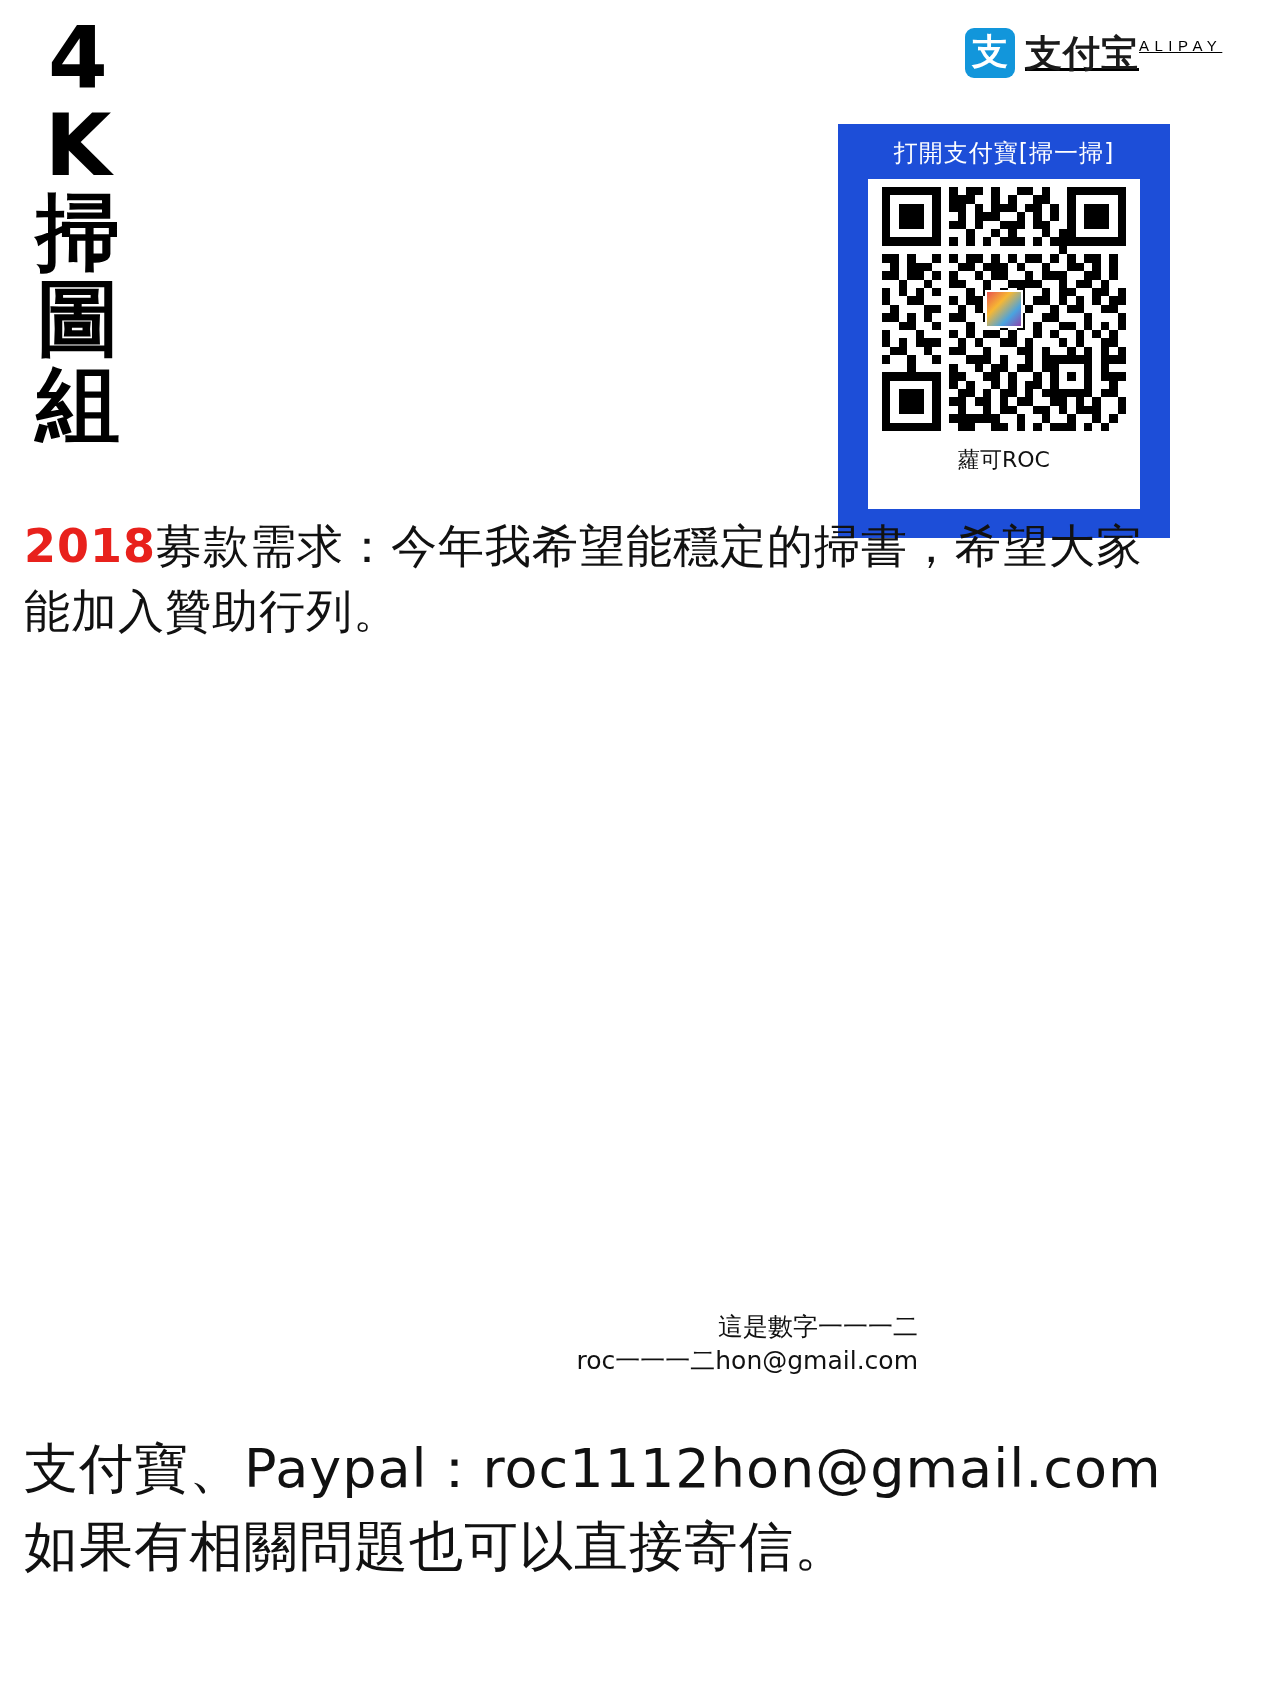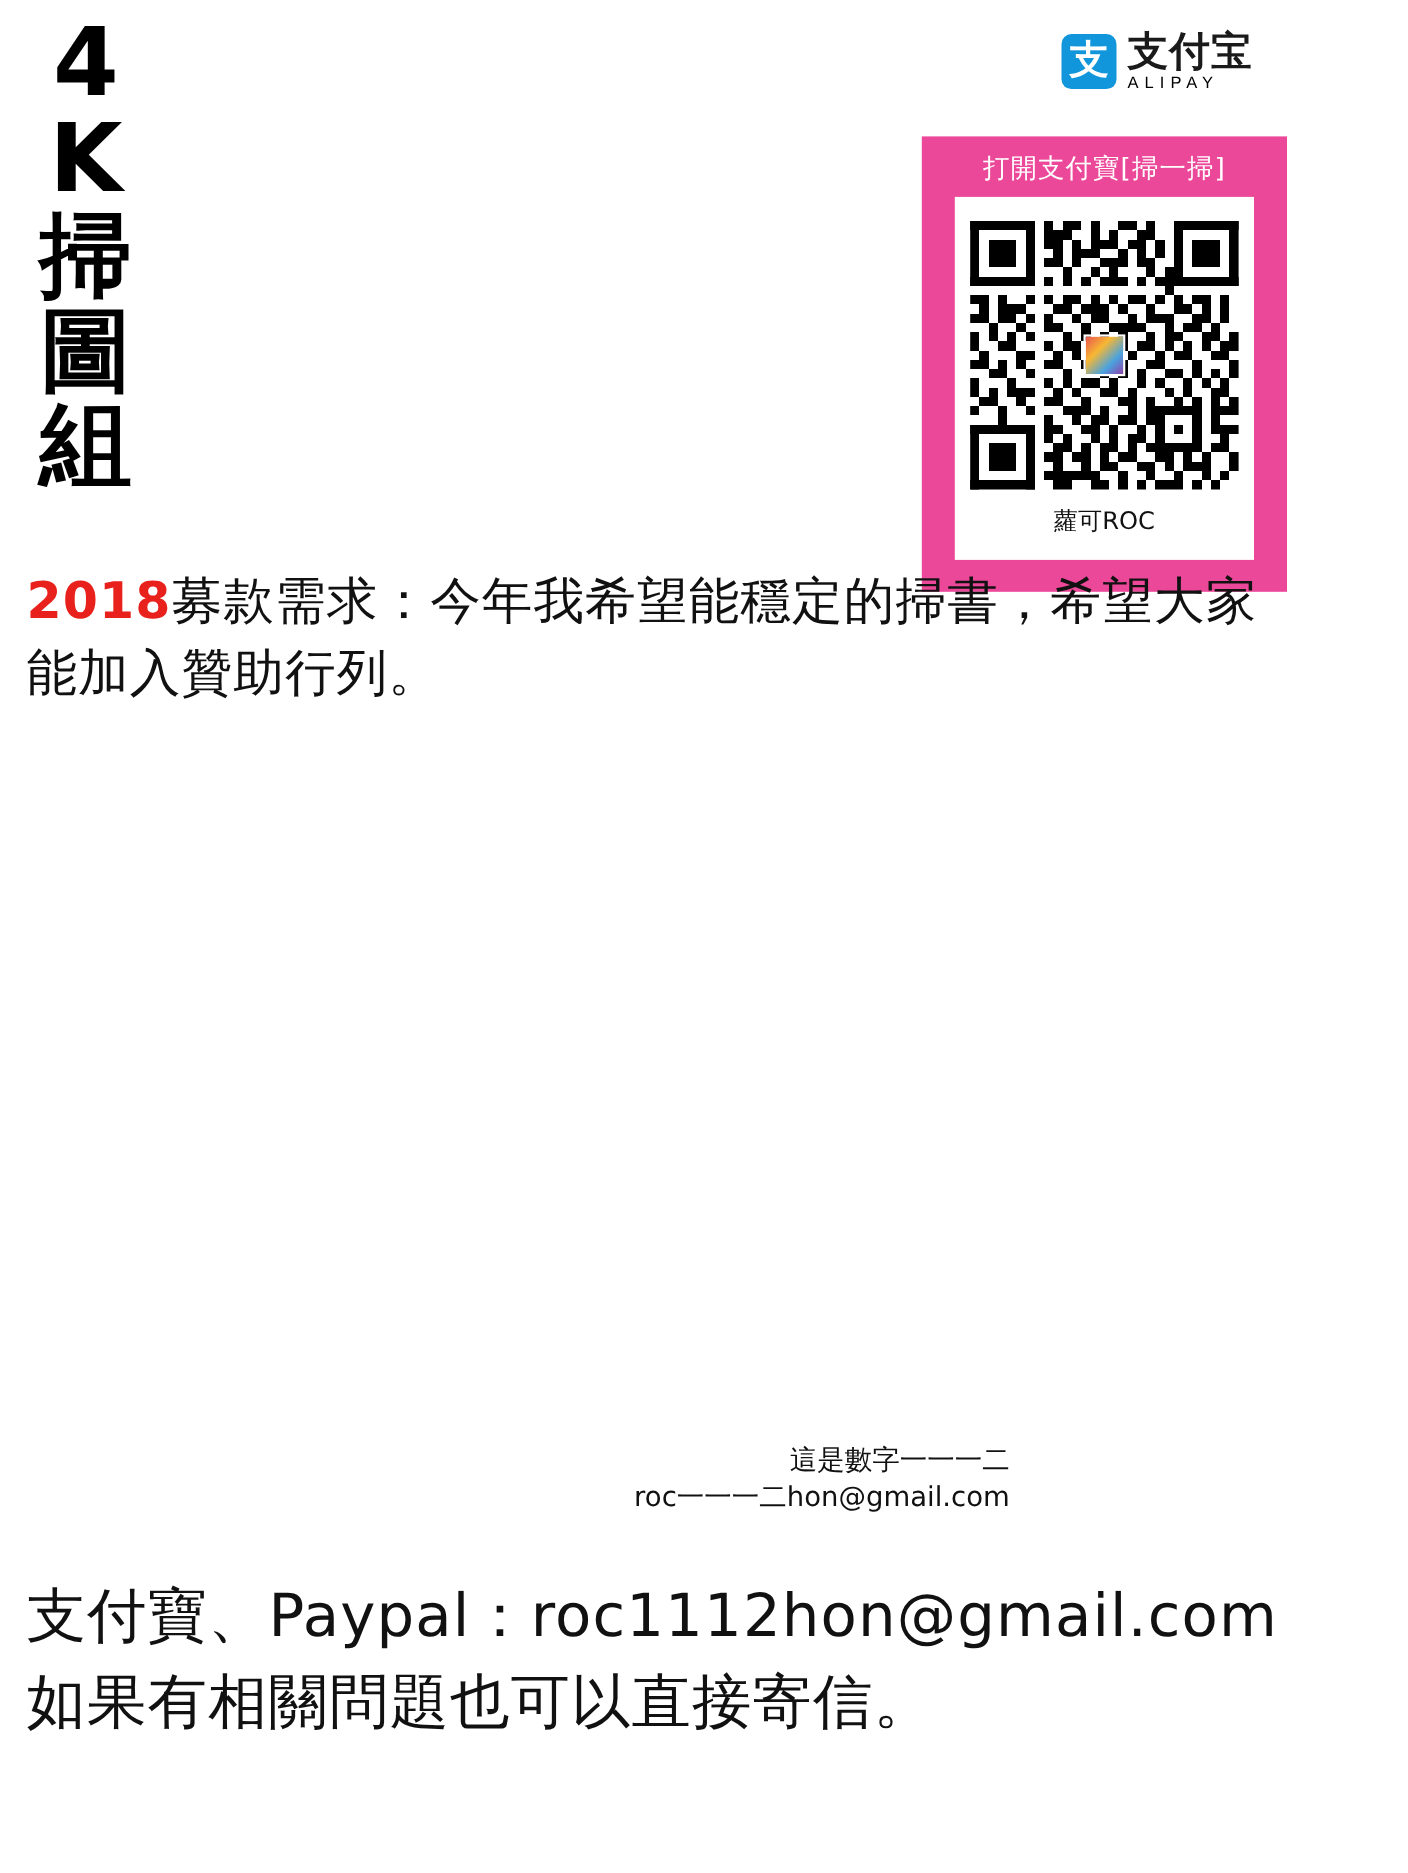--- a/index.html
+++ b/index.html
@@ -65,23 +65,24 @@
     transform: translateY(-52%);
     text-align: center;
     color: #fff;
     font-size: 36px;
     font-weight: 700;
     font-family: "DejaVu Sans", sans-serif;
     line-height: 1;
   }
   .alipay-word {
     display: flex;
-    flex-direction: column;
+    flex-direction: row;
     justify-content: center;
     line-height: 1;
+    text-decoration: underline;
   }
   .alipay-word .cn {
     font-size: 37px;
     font-weight: 700;
     letter-spacing: 1px;
     color: #1a1a1a;
     font-family: "DejaVu Sans", sans-serif;
   }
   .alipay-word .en {
     font-size: 15px;
@@ -91,40 +92,40 @@
     font-family: "Liberation Sans", sans-serif;
   }
 
   
   .qr-card {
     position: absolute;
     left: 838px;
     top: 124px;
     width: 332px;
     height: 414px;
-    background: #ec4899;
+    background: #1d4ed8;
     box-sizing: border-box;
     padding: 14px 0 0 0;
     text-align: center;
   }
   .qr-card .qr-title {
     color: #ffffff;
     font-size: 24px;
     font-family: "DejaVu Sans", sans-serif;
     letter-spacing: 1px;
     line-height: 1.3;
   }
   .qr-white {
     width: 272px;
     height: 330px;
     background: #ffffff;
     margin: 10px auto 0 auto;
     position: relative;
     box-sizing: border-box;
-    padding-top: 22px;
+    padding-top: 8px;
   }
   .qr-img {
     width: 244px;
     height: 244px;
     margin: 0 auto;
     position: relative;
     background: #ffffff;
   }
   .qr-img svg { display: block; }
   .qr-center {

